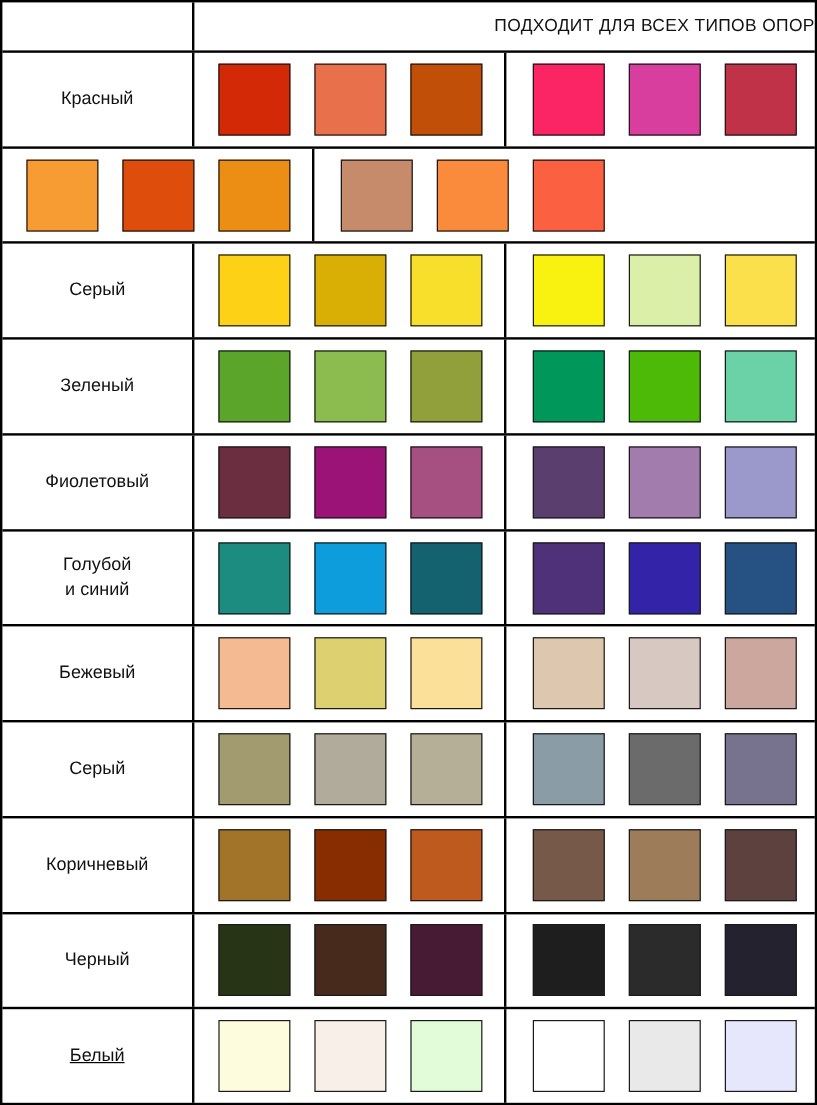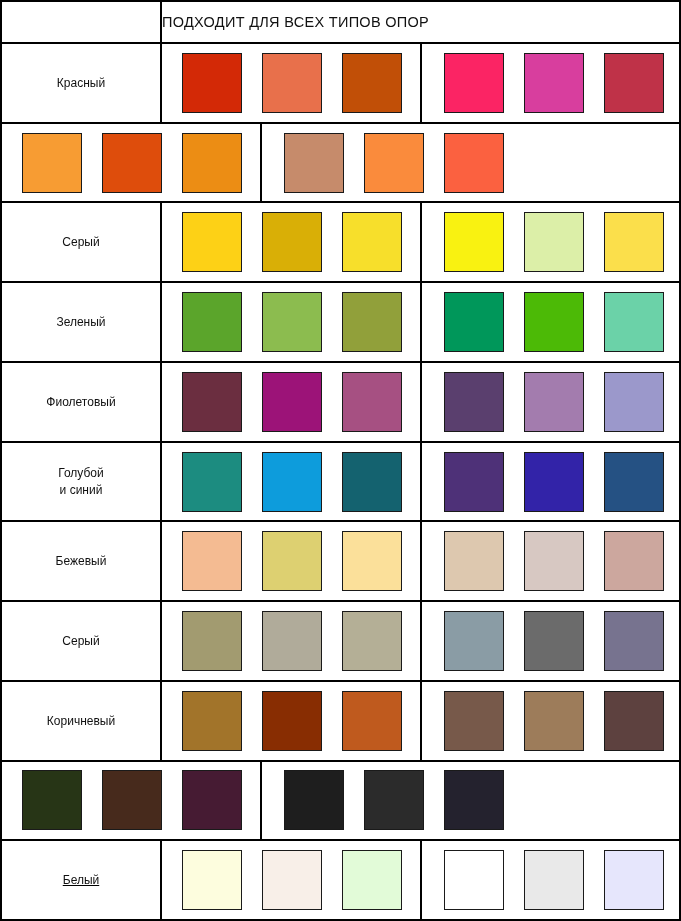--- a/index.html
+++ b/index.html
@@ -35,21 +35,22 @@
   .header-label-cell {
     box-sizing: border-box;
     width: 160px;
     flex: 0 0 160px;
     border-right: 2px solid #000000;
   }
   .header-title-cell {
     flex: 1 1 auto;
     display: flex;
     align-items: center;
-    justify-content: flex-start;
+    justify-content: flex-end;
+    margin-left: 12px;
   }
   .header-title {
     font-size: 14.5px;
     letter-spacing: 0.3px;
     color: #111111;
     white-space: nowrap;
   }
 
   
   .body-rows {
@@ -72,21 +73,21 @@
     box-sizing: border-box;
     width: 160px;
     flex: 0 0 160px;
     border-right: 2px solid #000000;
     display: flex;
     align-items: center;
     justify-content: center;
     padding: 0 6px;
   }
   .row-label {
-    font-size: 12px;
+    font-size: 15px;
     color: #111111;
     text-align: center;
     line-height: 1.35;
     white-space: pre-line;
   }
 
   .swatch-area {
     flex: 1 1 auto;
     display: flex;
     align-items: center;
@@ -293,20 +294,23 @@
           </div>
           <div class="group-divider"></div>
           <div class="swatch-group swatch-group-right">
             <div class="swatch" title="#77594A" style="background: rgb(119, 89, 74);"></div>
             <div class="swatch" title="#9D7C5A" style="background: rgb(157, 124, 90);"></div>
             <div class="swatch" title="#5D413F" style="background: rgb(93, 65, 63);"></div>
           </div>
         </div>
       </div>
       <div class="color-row">
+        <div class="row-label-cell">
+          <span class="row-label">Черный</span>
+        </div>
         <div class="swatch-area">
           <div class="swatch-group swatch-group-left">
             <div class="swatch" title="#273516" style="background: rgb(39, 53, 22);"></div>
             <div class="swatch" title="#472A1C" style="background: rgb(71, 42, 28);"></div>
             <div class="swatch" title="#461B33" style="background: rgb(70, 27, 51);"></div>
           </div>
           <div class="group-divider"></div>
           <div class="swatch-group swatch-group-right">
             <div class="swatch" title="#1E1E1E" style="background: rgb(30, 30, 30);"></div>
             <div class="swatch" title="#2B2B2B" style="background: rgb(43, 43, 43);"></div>

